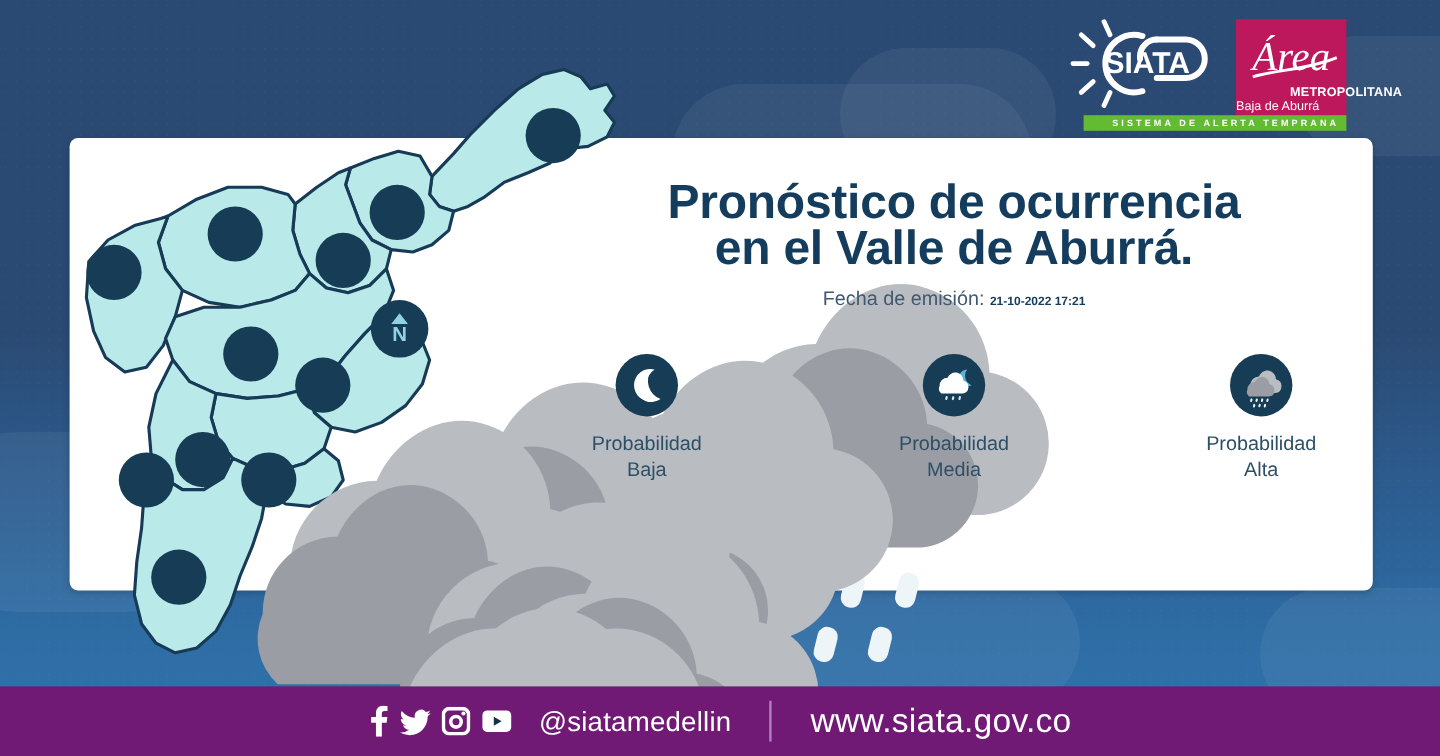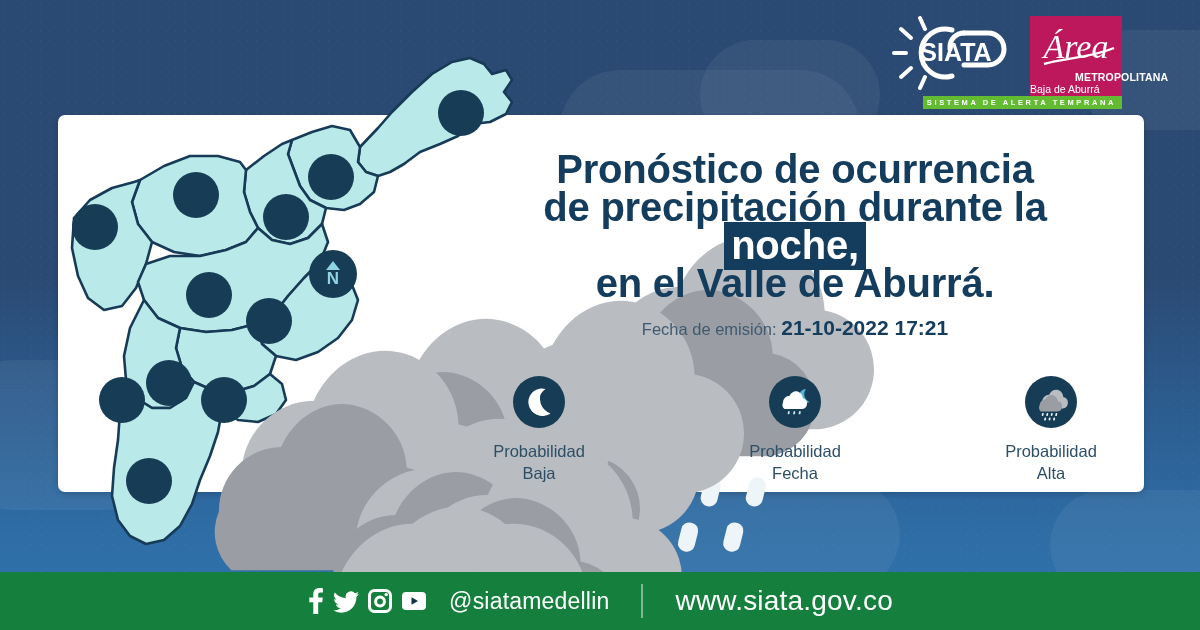--- a/index.html
+++ b/index.html
@@ -31,21 +31,21 @@
     width:92px; height:84px; background:#be185d;
     display:flex; flex-direction:column; align-items:flex-start; justify-content:flex-end;
     padding-bottom:5px; position:relative;
   }
   #area-script { position:absolute; top:2px; left:0; width:100%; height:54px; }
   .area-l1 { color:#fff; font-size:10.5px; font-weight:bold; letter-spacing:.2px; line-height:11px;padding-left:45px; }
   .area-l2 { color:#fff; font-size:10.5px; line-height:12px; }
   #alerta-bar {
     position:absolute; top:96px; right:78px; background:#63bb32;
     color:#fff; font-size:7.5px; font-weight:bold; letter-spacing:2.6px;
-    padding:2px 6px 2px 4px; z-index:25; white-space:nowrap;
+    padding:2px 6px 2px 24px; z-index:25; white-space:nowrap;
   }
 
   
   #card {
     position:absolute; left:58px; top:115px; width:1086px; height:377px;
     background:#fff; border-radius:7px; z-index:5;
     box-shadow:0 2px 6px rgba(0,0,0,.18);
   }
 
   
@@ -65,33 +65,33 @@
   }
   #compass .tri { width:0; height:0; border-left:7px solid transparent; border-right:7px solid transparent;
                   border-bottom:9px solid #8fd4e0; margin-bottom:1px; }
   #compass .nlet { color:#8fd4e0; font-size:17px; font-weight:bold; line-height:16px; }
 
   
   #right { position:absolute; left:470px; top:150px; width:650px; z-index:20; text-align:center; }
   #title { color:#143c5c; font-size:40px; font-weight:bold; line-height:38px; letter-spacing:-.2px; }
   #title .hl { background:#143c5c; color:#fff; padding:1px 7px 3px 7px; }
   #date-line { margin-top:14px; color:#3f5a70; font-size:16.5px; }
-  #date-line .dval { color:#143c5c; font-size:21px; font-weight:bold; }
+  #date-line .dval { color:#143c5c; font-size:10px; font-weight:bold; }
 
   
   #legend { margin-top:36px; display:flex; justify-content:center; gap:118px; }
   .leg { width:140px; display:flex; flex-direction:column; align-items:center; }
   .leg-ico { width:52px; height:52px; border-radius:50%; background:#173c55; position:relative; }
   .leg-ico svg { position:absolute; inset:0; width:52px; height:52px; }
   .leg-txt { margin-top:12px; color:#2d4f66; font-size:16.5px; line-height:22px; }
 
   
   #footer {
     position:absolute; left:0; bottom:0; width:1200px; height:58px;
-    background:#15803d; display:flex; align-items:center; justify-content:center; z-index:30;
+    background:#701a75; display:flex; align-items:center; justify-content:center; z-index:30;
   }
   #footer-inner { display:flex; align-items:center; gap:22px; }
   #social { display:flex; align-items:center; gap:9px; }
   #social svg { display:block; }
   #handle { color:#fff; font-size:23px; letter-spacing:.2px; }
   #divider { width:2px; height:34px; background:rgba(255,255,255,.45); margin:0 10px; }
   #site { color:#fff; font-size:28px; letter-spacing:.2px; }
 </style>
 </head>
 <body>
@@ -330,24 +330,20 @@
 
   <div id="compass">
     <div class="tri"></div>
     <div class="nlet">N</div>
   </div>
 </div>
 
 <div id="right">
   <div id="title">
     <div>Pronóstico de ocurrencia</div>
-    <div>
-      <span>de precipitación durante la</span>
-      <span class="hl">noche,</span>
-    </div>
     <div>en el Valle de Aburrá.</div>
   </div>
 
   <div id="date-line">
     <span>Fecha de emisión:</span>
     <span class="dval">21-10-2022 17:21</span>
   </div>
 
   <div id="legend">
 
@@ -371,21 +367,21 @@
           <path d="M14 26.5 a6.6 6.6 0 0 1 6.6-6.7 c1.6-3.5 5.3-5.3 8.5-4.1 c2.8 1 4.6 3.6 4.7 6.5 a5.5 5.5 0 0 1 -.5 10.8 H15.4 A5.5 5.5 0 0 1 14 26.5 Z" fill="#fff"></path>
           <g fill="#cfe8f2">
             <rect x="19" y="35" width="1.8" height="3.4" rx=".9" transform="rotate(14 20 36)"></rect>
             <rect x="24.5" y="35" width="1.8" height="3.4" rx=".9" transform="rotate(14 25 36)"></rect>
             <rect x="30" y="35" width="1.8" height="3.4" rx=".9" transform="rotate(14 31 36)"></rect>
           </g>
         </svg>
       </div>
       <div class="leg-txt">
         <div>Probabilidad</div>
-        <div>Fecha</div>
+        <div>Media</div>
       </div>
     </div>
 
     <div class="leg">
       <div class="leg-ico">
         <svg viewBox="0 0 52 52">
           <path d="M17 26 a7.2 7.2 0 0 1 7.1-7.3 c1.7-3.8 5.6-5.8 9.1-4.6 c3 1 5 3.8 5.1 6.9 a5.9 5.9 0 0 1 -.5 11.6 H18.5 A5.9 5.9 0 0 1 17 26 Z" fill="#b9bcc1"></path>
           <path d="M14.5 29.6 a6.2 6.2 0 0 1 6.1-6.3 c1.4-3.2 4.8-5 7.9-3.9 c2.6 .9 4.3 3.2 4.4 5.9 a5.1 5.1 0 0 1 -.4 10.1 H15.7 A5.1 5.1 0 0 1 14.5 29.6 Z" fill="#9a9ea4"></path>
           <g fill="#eef5f9">
             <rect x="17" y="37" width="1.7" height="3" rx=".85" transform="rotate(14 18 38)"></rect>

